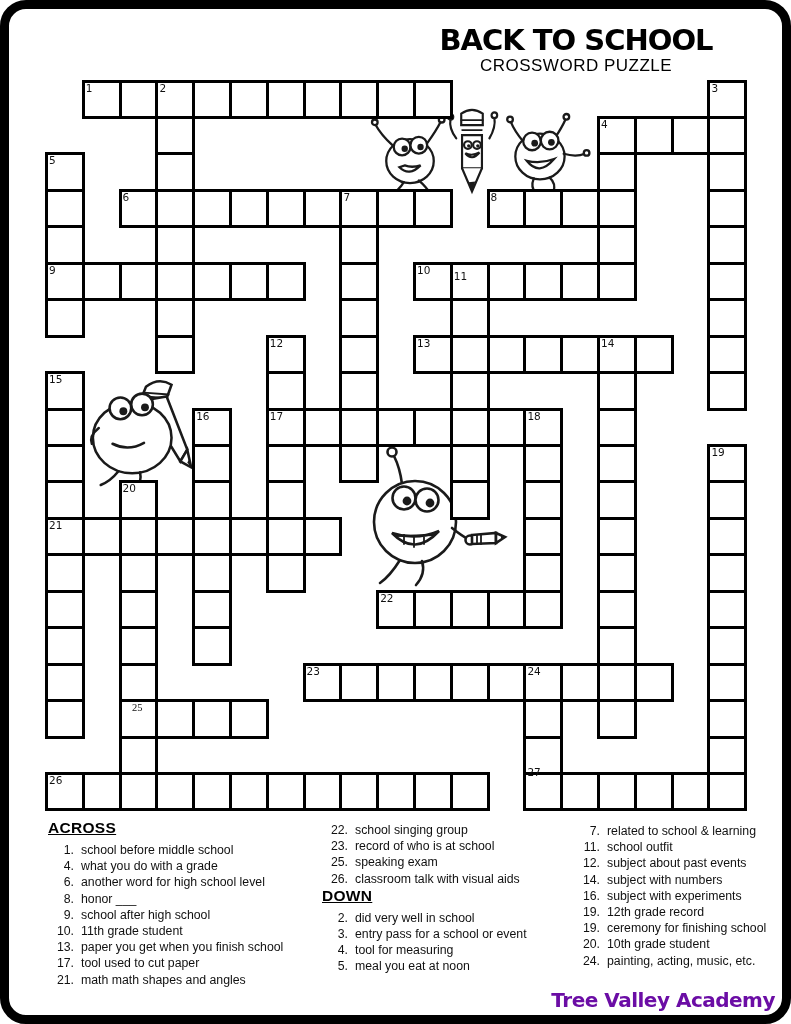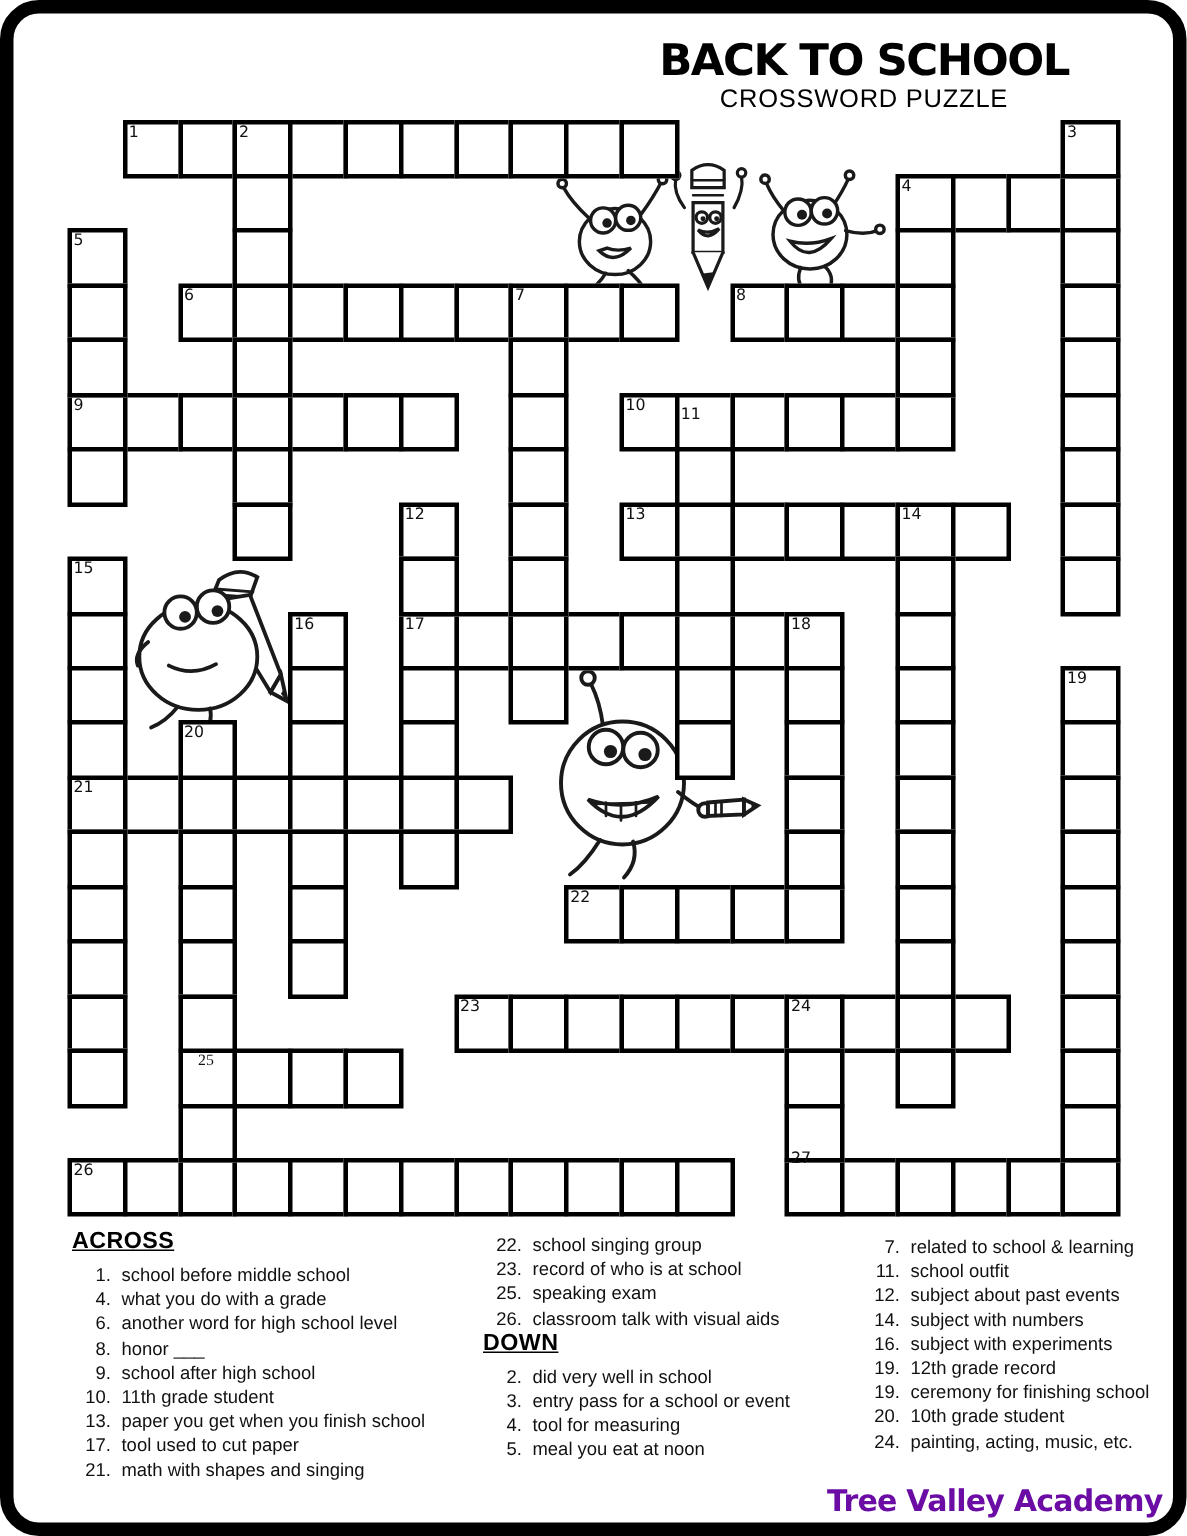--- a/index.html
+++ b/index.html
@@ -389,21 +389,21 @@
     <div class="clue-row">
       <span class="clue-num">13.</span>
       <span class="clue-text">paper you get when you finish school</span>
     </div>
     <div class="clue-row">
       <span class="clue-num">17.</span>
       <span class="clue-text">tool used to cut paper</span>
     </div>
     <div class="clue-row">
       <span class="clue-num">21.</span>
-      <span class="clue-text">math with shapes and singing</span>
+      <span class="clue-text">math math shapes and angles</span>
     </div>
   </div>
 <div class="clue-col" style="left:322px; top:822px; width:248px;">
     <div class="clue-row">
       <span class="clue-num">22.</span>
       <span class="clue-text">school singing group</span>
     </div>
     <div class="clue-row">
       <span class="clue-num">23.</span>
       <span class="clue-text">record of who is at school</span>

